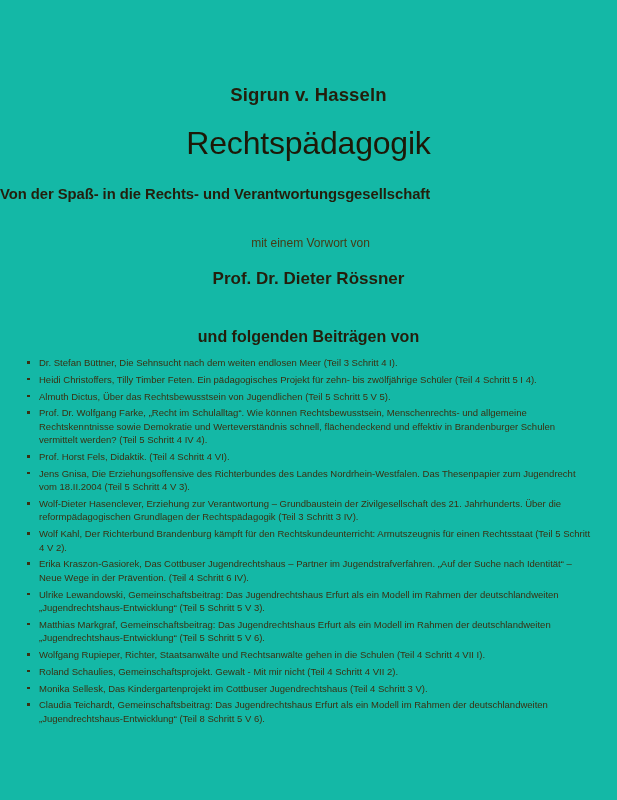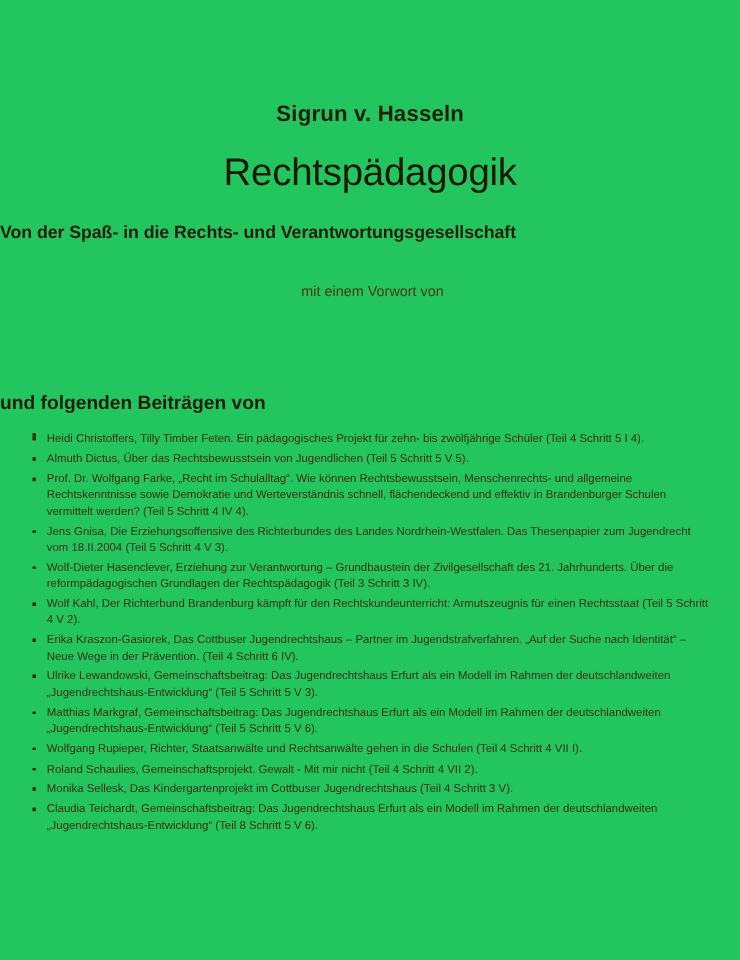--- a/index.html
+++ b/index.html
@@ -12,21 +12,21 @@
     height: 800px;
     background: #edd53e;
     font-family: "Liberation Sans", sans-serif;
     color: #2b2410;
     overflow: hidden;
     position: relative;
   }
   .cover {
     position: absolute;
     inset: 0;
-    background: #22c55e;
+    background: #14b8a6;
   }
 
   
   .author {
     position: absolute;
     top: 84px;
     left: 0;
     width: 617px;
     text-align: center;
     font-size: 18.5px;
@@ -83,21 +83,21 @@
     font-weight: 700;
     color: #241e0c;
   }
 
   
   .contrib-heading {
     position: absolute;
     top: 328px;
     left: 0;
     width: 617px;
-    text-align: left;
+    text-align: center;
     font-size: 16px;
     font-weight: 700;
     color: #241e0c;
   }
 
   
   .contrib-list {
     position: absolute;
     top: 356px;
     left: 27px;
@@ -131,28 +131,30 @@
 <div class="cover">
 
   <div class="author">Sigrun v. Hasseln</div>
 
   <div class="title">Rechtspädagogik</div>
 
   <div class="subtitle">Von der Spaß- in die Rechts- und Verantwortungsgesellschaft</div>
 
   <div class="foreword-intro">mit einem Vorwort von</div>
 
+  <div class="foreword-name">Prof. Dr. Dieter Rössner</div>
 
   <div class="contrib-heading">und folgenden Beiträgen von</div>
 
   <ul class="contrib-list" id="contrib-list">
-      <li><span class="bullet"></span></li>
+      <li><span class="bullet"></span><span>Dr. Stefan Büttner, Die Sehnsucht nach dem weiten endlosen Meer (Teil 3 Schritt 4 I).</span></li>
       <li><span class="bullet"></span><span>Heidi Christoffers, Tilly Timber Feten. Ein pädagogisches Projekt für zehn- bis zwölfjährige Schüler (Teil 4 Schritt 5 I 4).</span></li>
       <li><span class="bullet"></span><span>Almuth Dictus, Über das Rechtsbewusstsein von Jugendlichen (Teil 5 Schritt 5 V 5).</span></li>
       <li><span class="bullet"></span><span>Prof. Dr. Wolfgang Farke, „Recht im Schulalltag“. Wie können Rechtsbewusstsein, Menschenrechts- und allgemeine Rechtskenntnisse sowie Demokratie und Werteverständnis schnell, flächendeckend und effektiv in Brandenburger Schulen vermittelt werden? (Teil 5 Schritt 4 IV 4).</span></li>
+      <li><span class="bullet"></span><span>Prof. Horst Fels, Didaktik. (Teil 4 Schritt 4 VI).</span></li>
       <li><span class="bullet"></span><span>Jens Gnisa, Die Erziehungsoffensive des Richterbundes des Landes Nordrhein-Westfalen. Das Thesenpapier zum Jugendrecht vom 18.II.2004 (Teil 5 Schritt 4 V 3).</span></li>
       <li><span class="bullet"></span><span>Wolf-Dieter Hasenclever, Erziehung zur Verantwortung – Grundbaustein der Zivilgesellschaft des 21. Jahrhunderts. Über die reformpädagogischen Grundlagen der Rechtspädagogik (Teil 3 Schritt 3 IV).</span></li>
       <li><span class="bullet"></span><span>Wolf Kahl, Der Richterbund Brandenburg kämpft für den Rechtskundeunterricht: Armutszeugnis für einen Rechtsstaat (Teil 5 Schritt 4 V 2).</span></li>
       <li><span class="bullet"></span><span>Erika Kraszon-Gasiorek, Das Cottbuser Jugendrechtshaus – Partner im Jugendstrafverfahren. „Auf der Suche nach Identität“ – Neue Wege in der Prävention. (Teil 4 Schritt 6 IV).</span></li>
       <li><span class="bullet"></span><span>Ulrike Lewandowski, Gemeinschaftsbeitrag: Das Jugendrechtshaus Erfurt als ein Modell im Rahmen der deutschlandweiten „Jugendrechtshaus-Entwicklung“ (Teil 5 Schritt 5 V 3).</span></li>
       <li><span class="bullet"></span><span>Matthias Markgraf, Gemeinschaftsbeitrag: Das Jugendrechtshaus Erfurt als ein Modell im Rahmen der deutschlandweiten „Jugendrechtshaus-Entwicklung“ (Teil 5 Schritt 5 V 6).</span></li>
       <li><span class="bullet"></span><span>Wolfgang Rupieper, Richter, Staatsanwälte und Rechtsanwälte gehen in die Schulen (Teil 4 Schritt 4 VII I).</span></li>
       <li><span class="bullet"></span><span>Roland Schaulies, Gemeinschaftsprojekt. Gewalt - Mit mir nicht (Teil 4 Schritt 4 VII 2).</span></li>
       <li><span class="bullet"></span><span>Monika Sellesk, Das Kindergartenprojekt im Cottbuser Jugendrechtshaus (Teil 4 Schritt 3 V).</span></li>
       <li><span class="bullet"></span><span>Claudia Teichardt, Gemeinschaftsbeitrag: Das Jugendrechtshaus Erfurt als ein Modell im Rahmen der deutschlandweiten „Jugendrechtshaus-Entwicklung“ (Teil 8 Schritt 5 V 6).</span></li>

